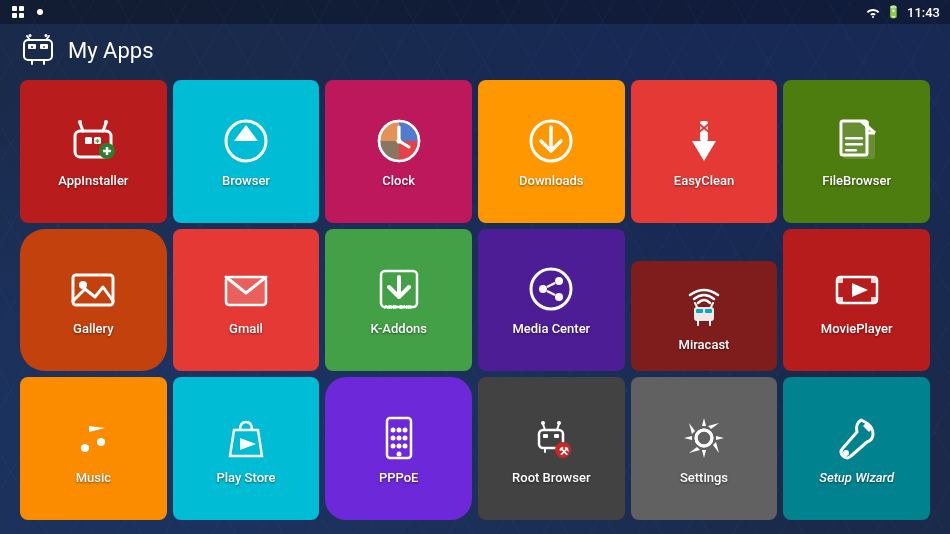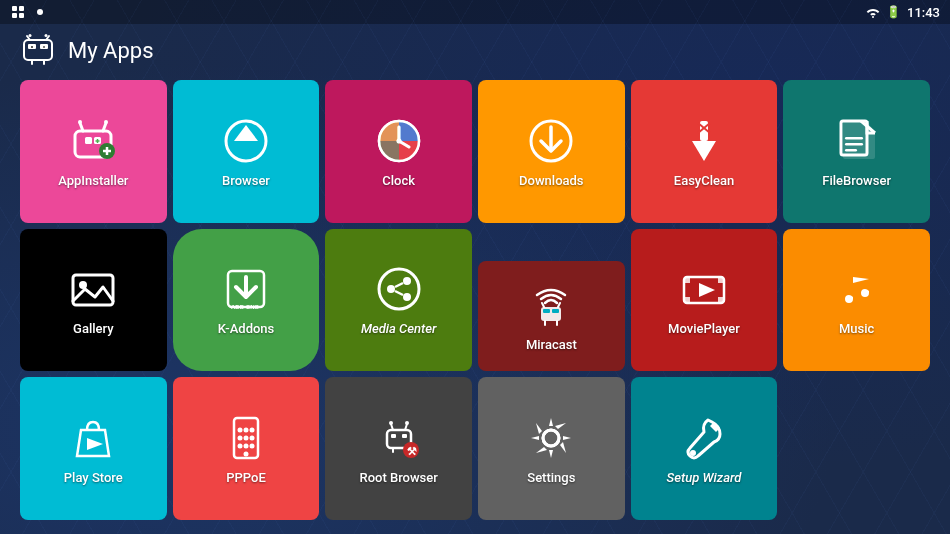--- a/index.html
+++ b/index.html
@@ -112,35 +112,35 @@
     }
     .app-tile .app-label {
       color: white;
       font-size: 13px;
       font-weight: 500;
       text-shadow: 0 1px 2px rgba(0,0,0,0.5);
       text-align: center;
     }
 
     
-    .c-green { background: #ec4899; }
+    .c-green { background: #b91c1c; }
     .c-teal { background: #00bcd4; }
     .c-green2 { background: #be185d; }
     .c-orange { background: #ff9800; }
     .c-red { background: #e53935; }
-    .c-gold { background: #0f766e; }
-    .c-olive { background: #000000; }
+    .c-gold { background: #4d7c0f; }
+    .c-olive { background: #c2410c; border-radius: 25px; }
     .c-red2 { background: #e53935; }
-    .c-green3 { background: #43a047; border-radius: 29px; }
-    .c-red3 { background: #4d7c0f; font-style: italic; }
+    .c-green3 { background: #43a047; }
+    .c-red3 { background: #4c1d95; }
     .c-teal2 { background: #7f1d1d; margin-top: 32px; }
     .c-maroon { background: #b71c1c; }
     .c-orange2 { background: #fb8c00; }
     .c-cyan { background: #00bcd4; }
-    .c-red4 { background: #ef4444; }
+    .c-red4 { background: #6d28d9; border-radius: 21px; }
     .c-darkgrey { background: #424242; }
     .c-grey2 { background: #616161; }
     .c-teal3 { background: #00838f; font-style: italic; }
 
     
     svg { display: block; }
 
     .app-icon svg {
       width: 52px;
       height: 52px;
@@ -303,20 +303,30 @@
     <div class="app-icon">
       <svg viewBox="0 0 52 52" fill="none">
         <rect x="6" y="12" width="40" height="30" rx="3" fill="none" stroke="white" stroke-width="3"></rect>
         <circle cx="16" cy="22" r="4" fill="white"></circle>
         <polyline points="6,38 18,26 28,34 36,24 46,38" stroke="white" stroke-width="3" stroke-linecap="round" stroke-linejoin="round"></polyline>
       </svg>
     </div>
     <span class="app-label">Gallery</span>
   </div>
 
+  <div class="app-tile c-red2">
+    <div class="app-icon">
+      <svg viewBox="0 0 52 52" fill="none">
+        <rect x="6" y="14" width="40" height="28" rx="3" fill="white" opacity="0.2"></rect>
+        <rect x="6" y="14" width="40" height="28" rx="3" stroke="white" stroke-width="2.5"></rect>
+        <polyline points="6,14 26,30 46,14" stroke="white" stroke-width="3" stroke-linecap="round" stroke-linejoin="round"></polyline>
+      </svg>
+    </div>
+    <span class="app-label">Gmail</span>
+  </div>
 
   <div class="app-tile c-green3">
     <div class="app-icon">
       <svg viewBox="0 0 52 52" fill="none">
 
         <rect x="8" y="8" width="36" height="36" rx="4" fill="none" stroke="white" stroke-width="2.5"></rect>
         <line x1="26" y1="14" x2="26" y2="32" stroke="white" stroke-width="4" stroke-linecap="round"></line>
         <polyline points="16,24 26,34 36,24" stroke="white" stroke-width="4" stroke-linecap="round" stroke-linejoin="round"></polyline>
         <text x="11" y="46" fill="white" font-size="6" font-weight="bold" font-family="Arial">ADD ONS</text>
       </svg>

